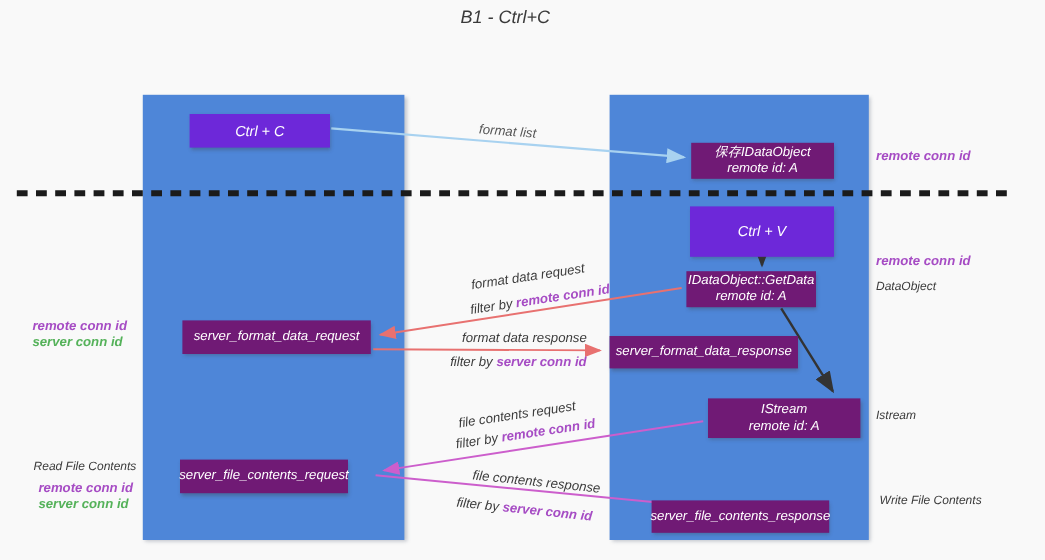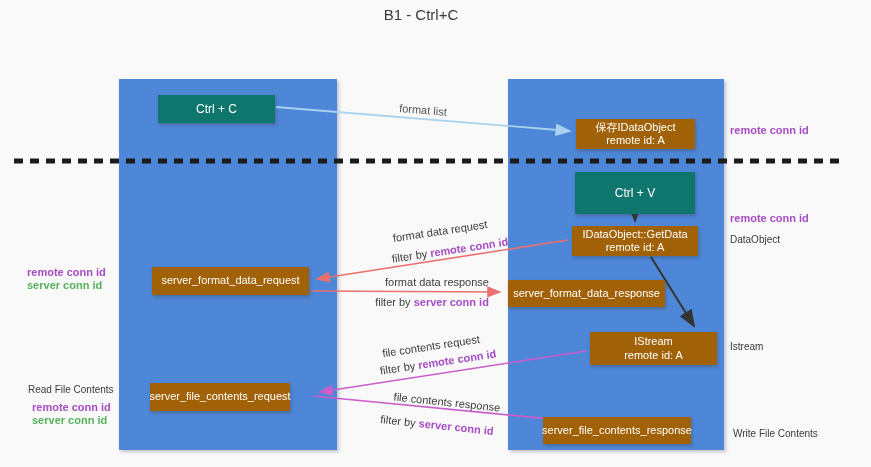--- a/index.html
+++ b/index.html
@@ -1,29 +1,29 @@
 <!DOCTYPE html>
 <html><head>
 <meta charset="utf-8">
 <style>
   html,body{margin:0;padding:0;background:#f9f9f9;}
   .stage{position:relative;width:871px;height:467px;background:#f9f9f9;overflow:hidden;
-         font-family:"Liberation Sans",sans-serif;}
+         font-family:"Liberation Sans",sans-serif;font-style:italic;}
   .title{position:absolute;left:336px;top:6px;width:170px;text-align:center;
          font-size:15px;line-height:18px;color:#3a3a3a;}
   .col-header{position:absolute;top:50px;width:120px;text-align:center;
               font-size:12px;line-height:15px;color:#404040;margin-top:28px;}
   .column{position:absolute;top:79px;height:371px;background:#4e86d8;
           box-shadow:2px 2px 3px rgba(90,100,120,.35);}
   .overlay{position:absolute;left:0;top:0;z-index:3;}
   .box{position:absolute;z-index:4;display:flex;flex-direction:column;justify-content:center;
        align-items:center;text-align:center;color:#fff;
        box-shadow:1px 2px 3px rgba(60,60,60,.35);}
-  .box.green{background:#0f766e;font-size:12px;}
-  .box.orange{background:#a16207;font-size:11px;line-height:13.5px;}
+  .box.green{background:#6d28d9;font-size:12px;}
+  .box.orange{background:#701a75;font-size:11px;line-height:13.5px;}
   .alabel{position:absolute;z-index:5;white-space:nowrap;font-size:11px;color:#3c3c3c;
           transform:translate(-50%,-50%) rotate(var(--rot,0deg));}
   .slabel{position:absolute;z-index:5;white-space:nowrap;font-size:10px;color:#3a3a3a;}
   .purple{color:#a64cc4;font-weight:bold;}
   .greenkey{color:#55b25a;font-weight:bold;}
   .small{font-size:11px;}
 </style>
 </head>
 <body>
 
@@ -83,21 +83,21 @@
 
   <div class="box orange" style="left:576px;top:119px;width:119px;height:30px">
     <div>保存IDataObject</div>
     <div>remote id: A</div>
   </div>
 
   <div class="box green" style="left:575px;top:172px;width:120px;height:42px">
     <div>Ctrl + V</div>
   </div>
 
-  <div class="box orange" style="left:572px;top:226px;width:126px;height:30px">
+  <div class="box orange" style="left:572px;top:226px;width:108px;height:30px">
     <div>IDataObject::GetData</div>
     <div>remote id: A</div>
   </div>
 
   <div class="box orange" style="left:508px;top:280px;width:157px;height:27px">
     <div>server_format_data_response</div>
   </div>
 
   <div class="box orange" style="left:152px;top:267px;width:157px;height:28px">
     <div>server_format_data_request</div>
@@ -141,15 +141,15 @@
   <div class="slabel purple small" style="left:27px;top:266px">remote conn id</div>
   <div class="slabel greenkey small" style="left:27px;top:279px">server conn id</div>
   <div class="slabel" style="left:28px;top:384px">Read File Contents</div>
   <div class="slabel purple small" style="left:32px;top:401px">remote conn id</div>
   <div class="slabel greenkey small" style="left:32px;top:414px">server conn id</div>
 
   <div class="slabel purple small" style="left:730px;top:124px">remote conn id</div>
   <div class="slabel purple small" style="left:730px;top:212px">remote conn id</div>
   <div class="slabel" style="left:730px;top:234px">DataObject</div>
   <div class="slabel" style="left:730px;top:341px">Istream</div>
-  <div class="slabel" style="left:733px;top:428px">Write File Contents</div>
+  <div class="slabel" style="left:733px;top:412px">Write File Contents</div>
 
 </div>
 
 </body></html>

